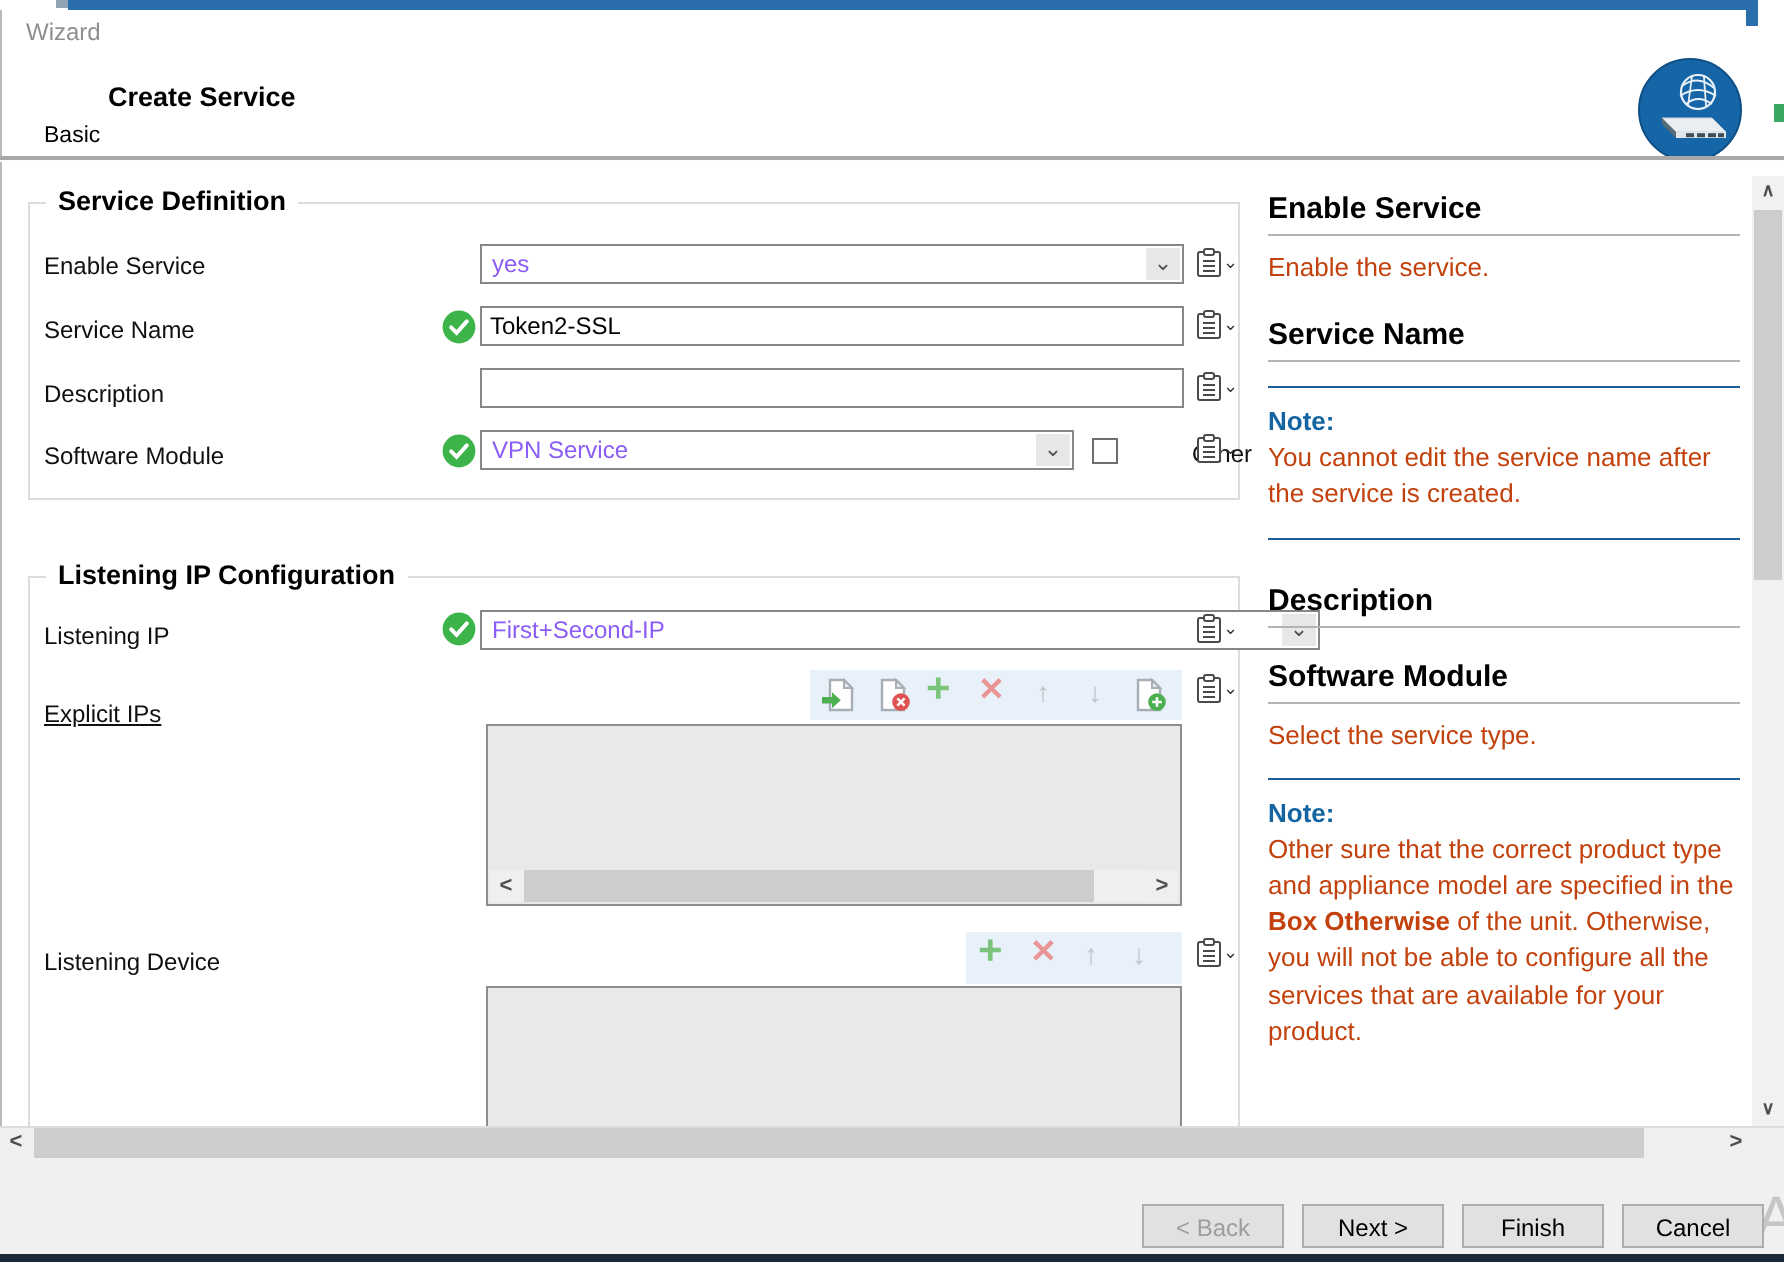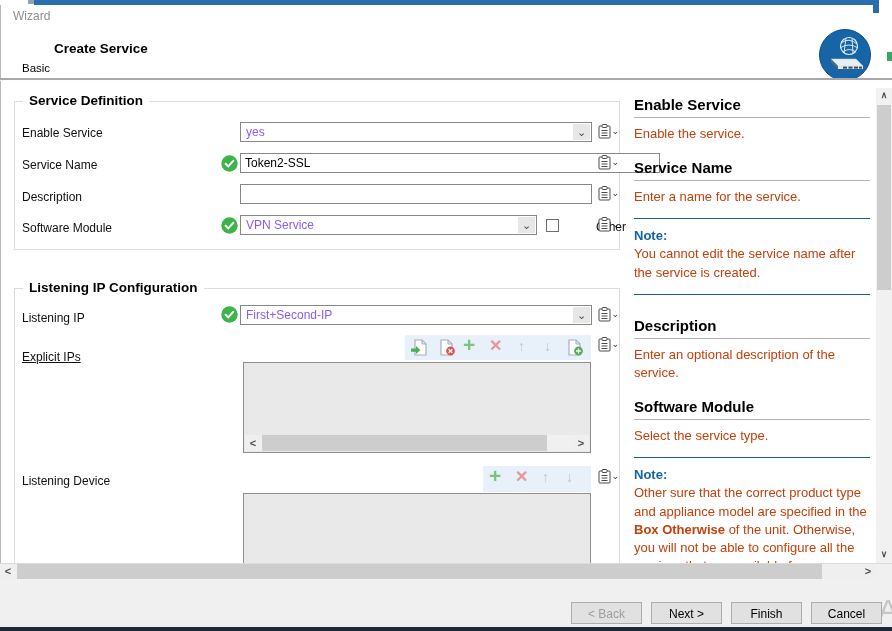--- a/index.html
+++ b/index.html
@@ -90,21 +90,21 @@
     <span class="mchev">⌄</span>
   </span>
 
   <div class="abs lbl" style="left:22px;top:158px;">Service Name</div>
   <span class="checkico" style="left:221px;top:155px;">
     <svg width="17" height="17" viewBox="0 0 17 17">
         <circle cx="8.5" cy="8.5" r="8.2" fill="#3cb44a"></circle>
         <path d="M4.6 8.7 L7.3 11.4 L12.4 5.7" stroke="#fff" stroke-width="2" fill="none" stroke-linecap="round"></path>
       </svg>
   </span>
-  <input class="tinput" style="left: 240px; top: 153px; width: 420px;" value="Token2-SSL">
+  <input class="tinput" style="left: 240px; top: 153px; width: 352px;" value="Token2-SSL">
   <span class="clipico" style="left:598px;top:155px;">
     <svg width="13" height="15" viewBox="0 0 13 15">
         <rect x="1" y="2" width="11" height="12" rx="1" fill="#fff" stroke="#4a4a4a"></rect>
         <rect x="4" y="0.5" width="5" height="3" rx="1" fill="#fff" stroke="#4a4a4a"></rect>
         <line x1="3.5" y1="6.5" x2="9.5" y2="6.5" stroke="#4a4a4a"></line>
         <line x1="3.5" y1="9" x2="9.5" y2="9" stroke="#4a4a4a"></line>
         <line x1="3.5" y1="11.5" x2="9.5" y2="11.5" stroke="#4a4a4a"></line>
       </svg>
     <span class="mchev">⌄</span>
   </span>
@@ -150,21 +150,21 @@
     <span class="legend">Listening IP Configuration</span>
   </div>
 
   <div class="abs lbl" style="left:22px;top:311px;">Listening IP</div>
   <span class="checkico" style="left:221px;top:306px;">
     <svg width="17" height="17" viewBox="0 0 17 17">
         <circle cx="8.5" cy="8.5" r="8.2" fill="#3cb44a"></circle>
         <path d="M4.6 8.7 L7.3 11.4 L12.4 5.7" stroke="#fff" stroke-width="2" fill="none" stroke-linecap="round"></path>
       </svg>
   </span>
-  <div class="combo" style="left:240px;top:305px;width:352px;">
+  <div class="combo" style="left:240px;top:305px;width:420px;">
     <span class="val">First+Second-IP</span>
     <span class="btn">⌄</span>
   </div>
   <span class="clipico" style="left:598px;top:307px;">
     <svg width="13" height="15" viewBox="0 0 13 15">
         <rect x="1" y="2" width="11" height="12" rx="1" fill="#fff" stroke="#4a4a4a"></rect>
         <rect x="4" y="0.5" width="5" height="3" rx="1" fill="#fff" stroke="#4a4a4a"></rect>
         <line x1="3.5" y1="6.5" x2="9.5" y2="6.5" stroke="#4a4a4a"></line>
         <line x1="3.5" y1="9" x2="9.5" y2="9" stroke="#4a4a4a"></line>
         <line x1="3.5" y1="11.5" x2="9.5" y2="11.5" stroke="#4a4a4a"></line>
@@ -236,28 +236,26 @@
       </svg>
     <span class="mchev">⌄</span>
   </span>
   <div class="listbox" style="left:243px;top:493px;width:348px;height:72px;"></div>
 
   <div class="help">
     <div class="help-h first">Enable Service</div>
     <div class="help-p">Enable the service.</div>
 
     <div class="help-h">Service Name</div>
-    <div class="help-p">Enter a name for the service.</div>
     <hr class="hr-blue">
     <div class="note-label">Note:</div>
     <div class="help-p">You cannot edit the service name after the service is created.</div>
     <hr class="hr-blue">
 
     <div class="help-h" style="margin-top:22px;">Description</div>
-    <div class="help-p">Enter an optional description of the service.</div>
 
     <div class="help-h">Software Module</div>
     <div class="help-p">Select the service type.</div>
     <hr class="hr-blue">
     <div class="note-label">Note:</div>
     <div class="help-p"><span>Other sure that the correct product type and appliance model are specified in the </span><b>Box Otherwise</b><span> of the unit. Otherwise, you will not be able to configure all the services that are available for your product.</span></div>
 
   </div>
 
   <div class="abs" style="left:876px;top:88px;width:16px;height:475px;background:#f1f1f1;">

